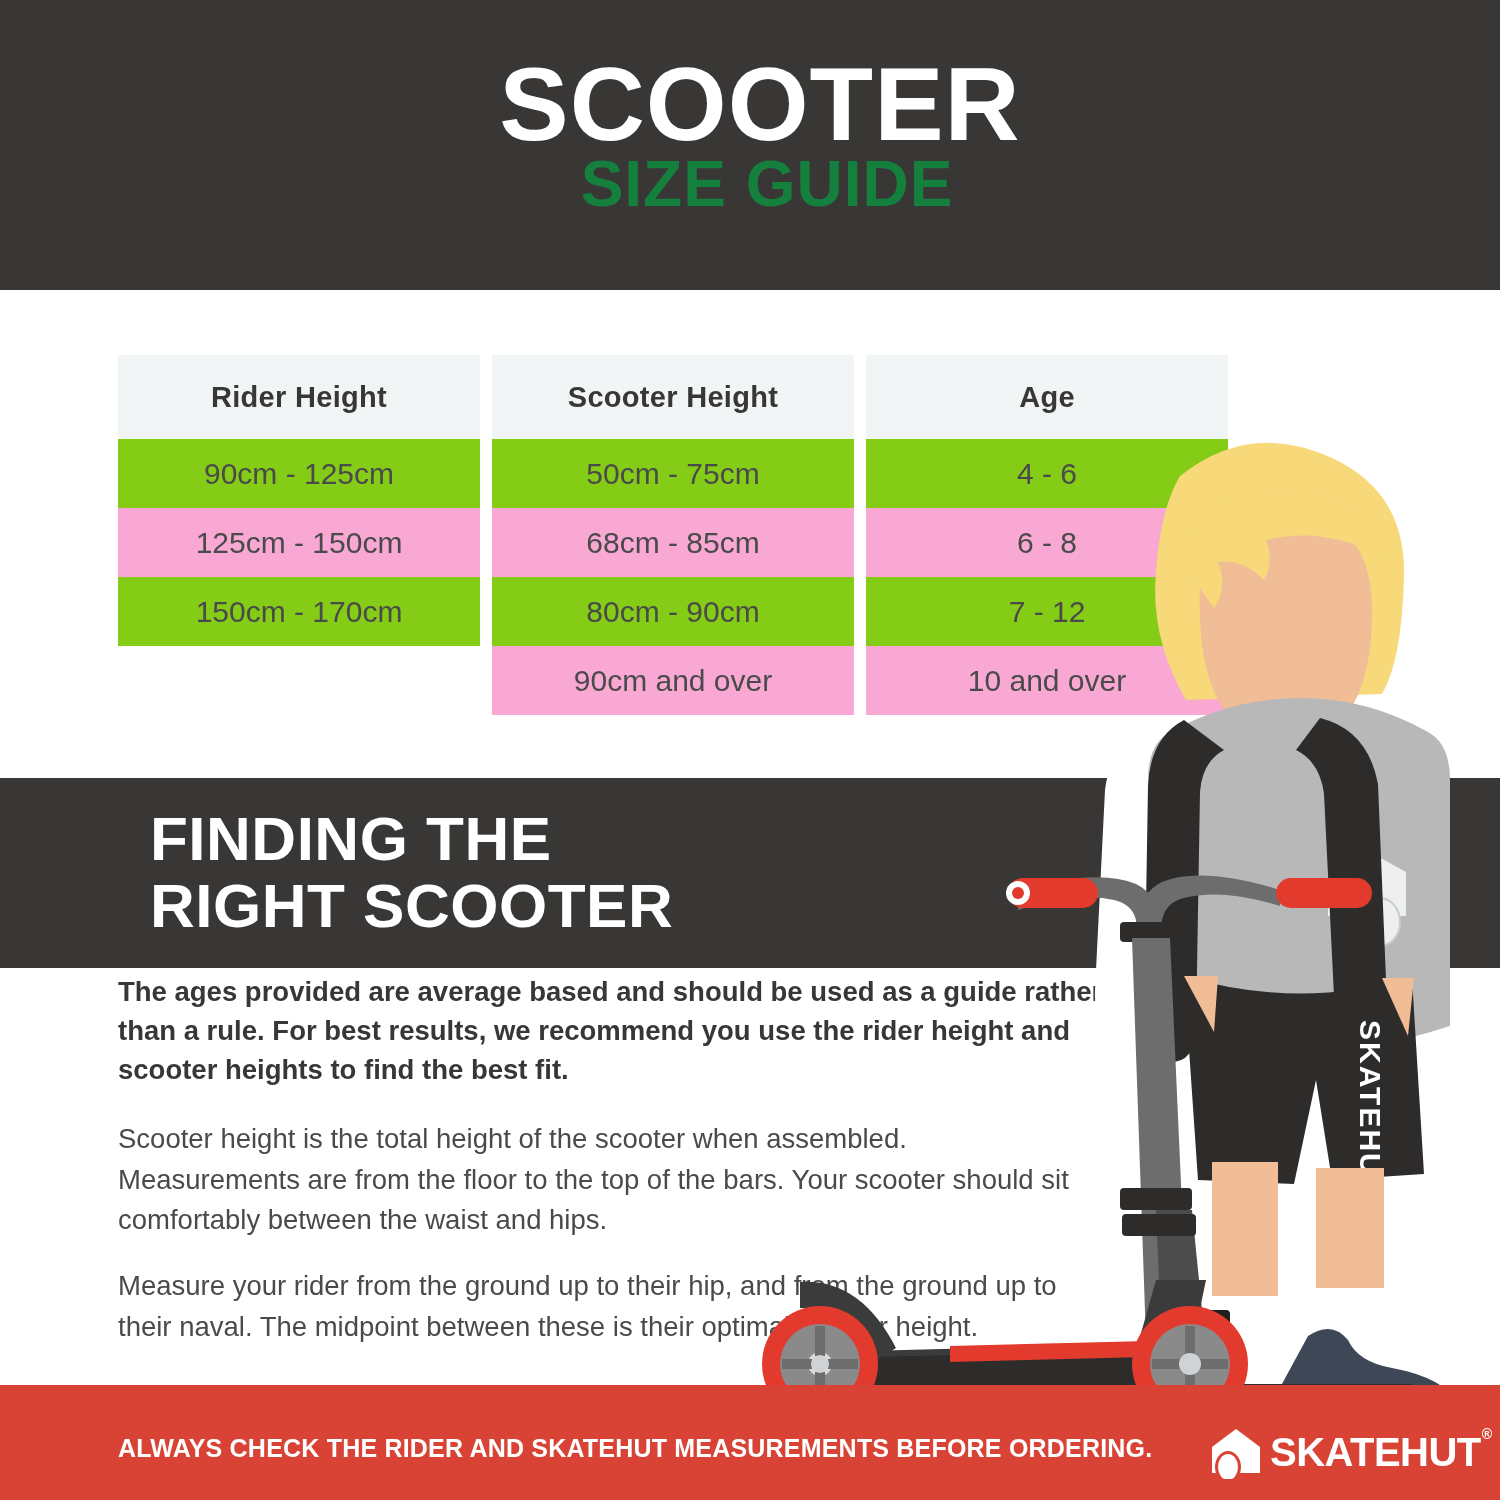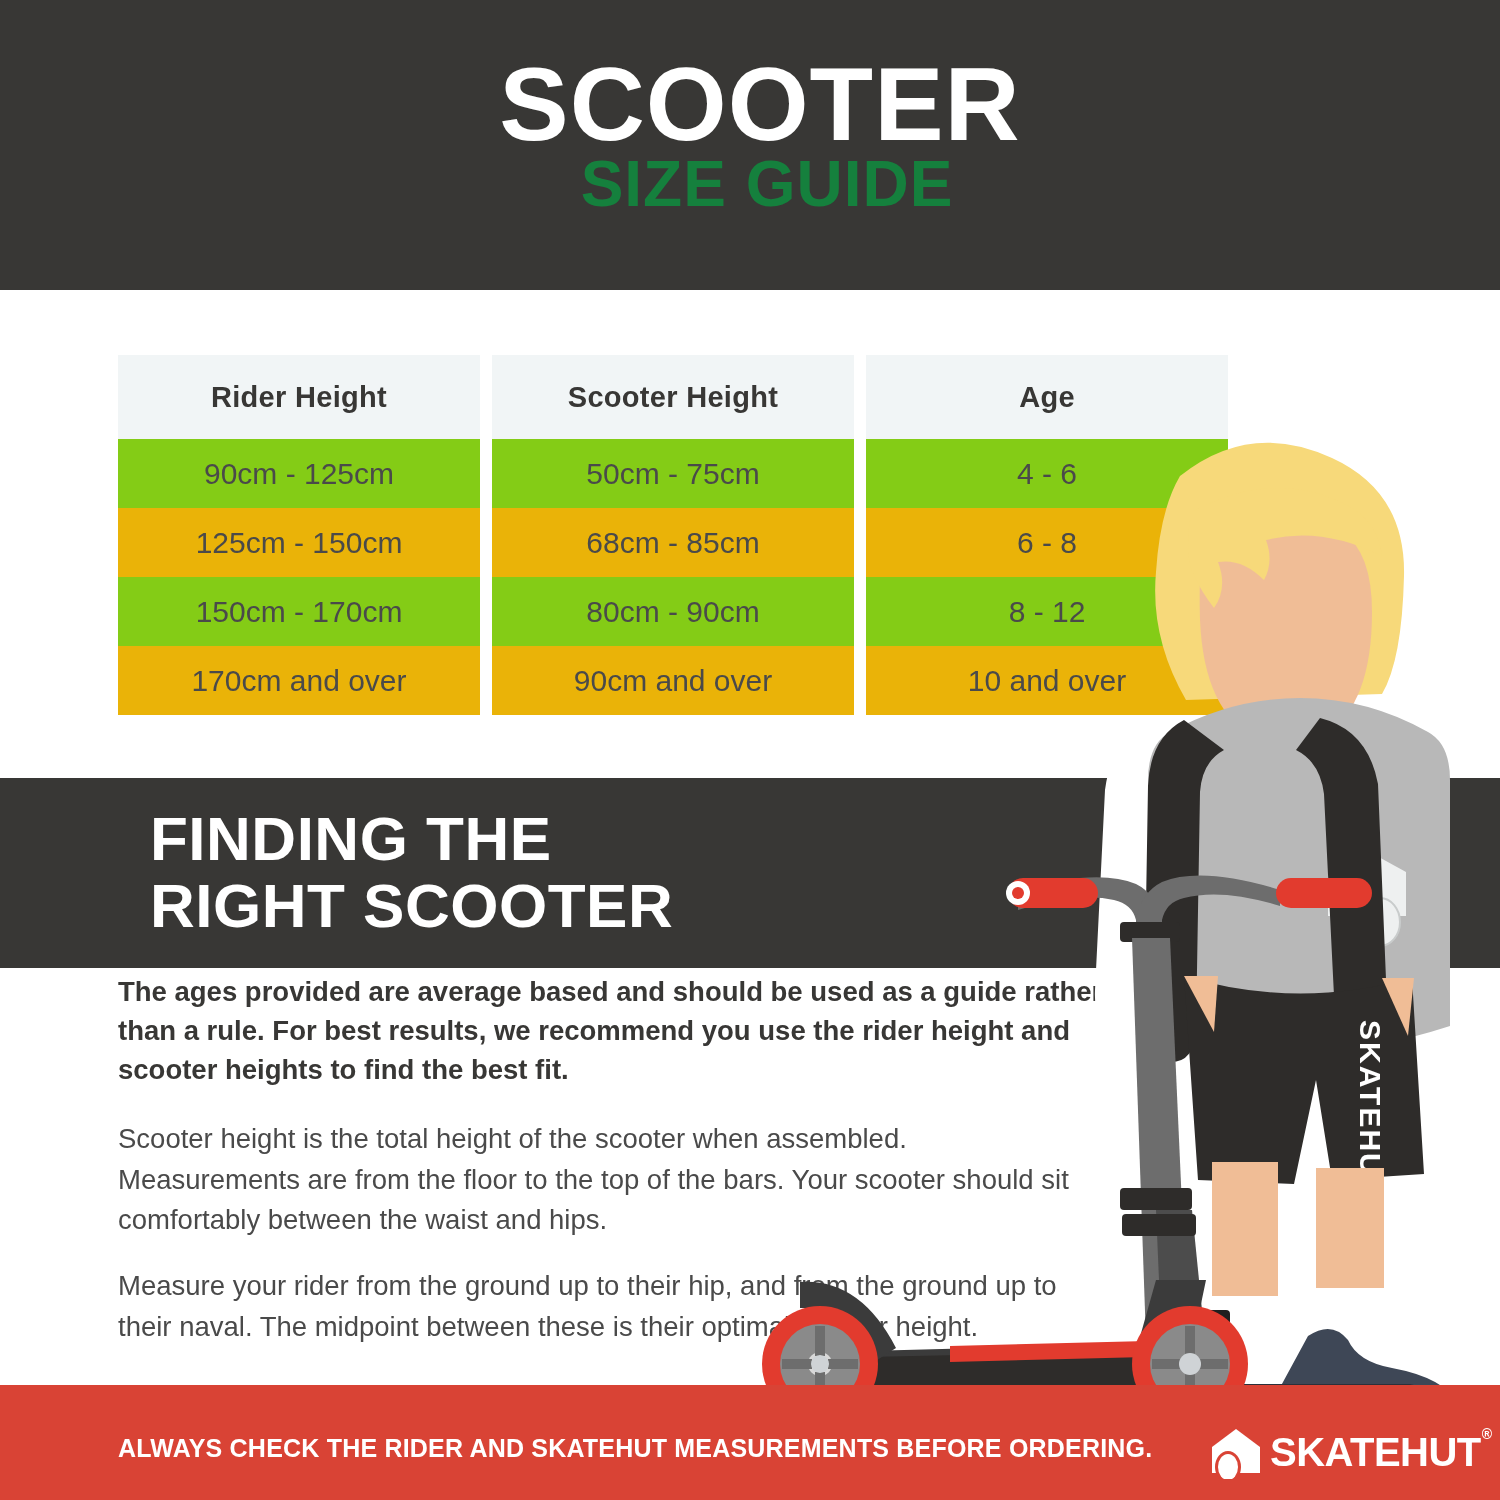--- a/index.html
+++ b/index.html
@@ -53,21 +53,21 @@
     font-weight:bold;
     letter-spacing:0.3px;
   }
   .tcol .td {
     height:69px; display:flex; align-items:center; justify-content:center;
     color:#4a4a4a;
     font-size:30px;
     font-weight:normal;
   }
   .tcol .td.odd  { background:#84cc16; }
-  .tcol .td.even { background:#eab308; }
+  .tcol .td.even { background:#f9a8d4; }
 
   
   .finding-band {
     position:absolute; left:0; top:778px; width:1500px; height:190px;
     background:#383735;
   }
   .finding-title {
     position:absolute; left:118px; top:806px;
     color:#ffffff;
     font-size:62px;
@@ -136,36 +136,35 @@
 <div class="title-main">SCOOTER</div>
 <div class="title-sub">SIZE GUIDE</div>
 
 <div class="table-wrap">
 
   <div class="tcol">
     <div class="th">Rider Height</div>
     <div class="td odd">90cm - 125cm</div>
     <div class="td even">125cm - 150cm</div>
     <div class="td odd">150cm - 170cm</div>
-    <div class="td even">170cm and over</div>
   </div>
 
   <div class="tcol">
     <div class="th">Scooter Height</div>
     <div class="td odd">50cm - 75cm</div>
     <div class="td even">68cm - 85cm</div>
     <div class="td odd">80cm - 90cm</div>
     <div class="td even">90cm and over</div>
   </div>
 
   <div class="tcol">
     <div class="th">Age</div>
     <div class="td odd">4 - 6</div>
     <div class="td even">6 - 8</div>
-    <div class="td odd">8 - 12</div>
+    <div class="td odd">7 - 12</div>
     <div class="td even">10 and over</div>
   </div>
 
 </div>
 
 <div class="finding-band"></div>
 <div class="finding-title">FINDING THE
 RIGHT SCOOTER</div>
 
 <div class="copy">

